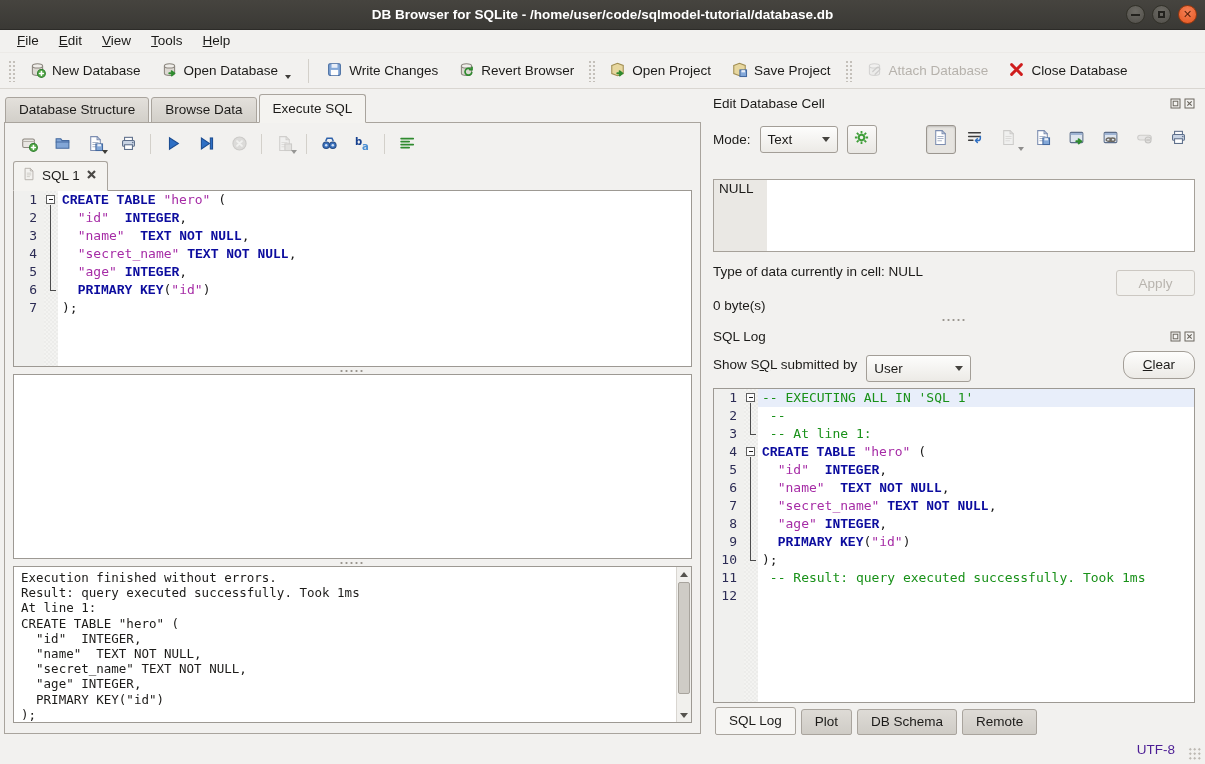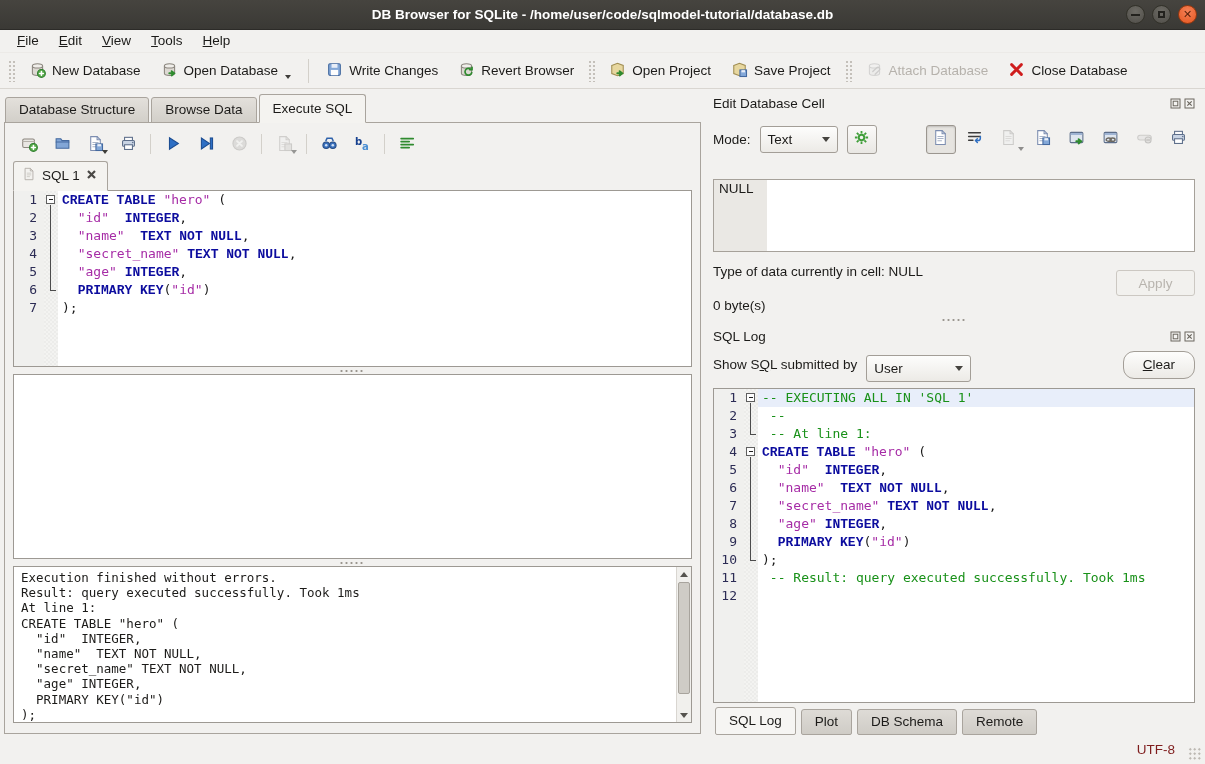--- a/index.html
+++ b/index.html
@@ -116,21 +116,21 @@
   .filter-row{display:flex;align-items:center;height:34px;gap:9px;margin-bottom:6px;}
   .spacer{flex:1;}
   .btn{height:28px;padding:0 19px;border:1px solid #a39e97;border-radius:11px;
     background:linear-gradient(#fdfdfc,#eceae6);display:flex;align-items:center;justify-content:center;}
   #log-editor{height:321px;}
   .bottom-tabs{display:flex;gap:5px;align-items:flex-end;height:32px;padding-top:5px;padding-left:2px;}
   .btab{padding:4px 13px 5px 13px;border:1px solid #a9a49d;border-radius:3px 3px 2px 2px;
     background:linear-gradient(#dedbd6,#cfccc6);}
   .btab.active{background:#f6f5f3;padding-top:5px;padding-bottom:6px;}
   
-  .statusbar{height:29px;display:flex;align-items:center;justify-content:flex-end;padding-right:30px;color:#7f1d1d;}
+  .statusbar{height:29px;display:flex;align-items:center;justify-content:flex-end;padding-right:30px;color:#4c1d95;}
   .grip{position:absolute;right:3px;bottom:3px;width:14px;height:14px;
     background-image:radial-gradient(circle,#b7b3ad 1px,transparent 1.2px);background-size:4.5px 4.5px;}
 </style>
 </head>
 <body>
 
 <div class="window">
 
   <div class="titlebar">
     <span class="title">DB Browser for SQLite - /home/user/code/sqlmodel-tutorial/database.db</span>

